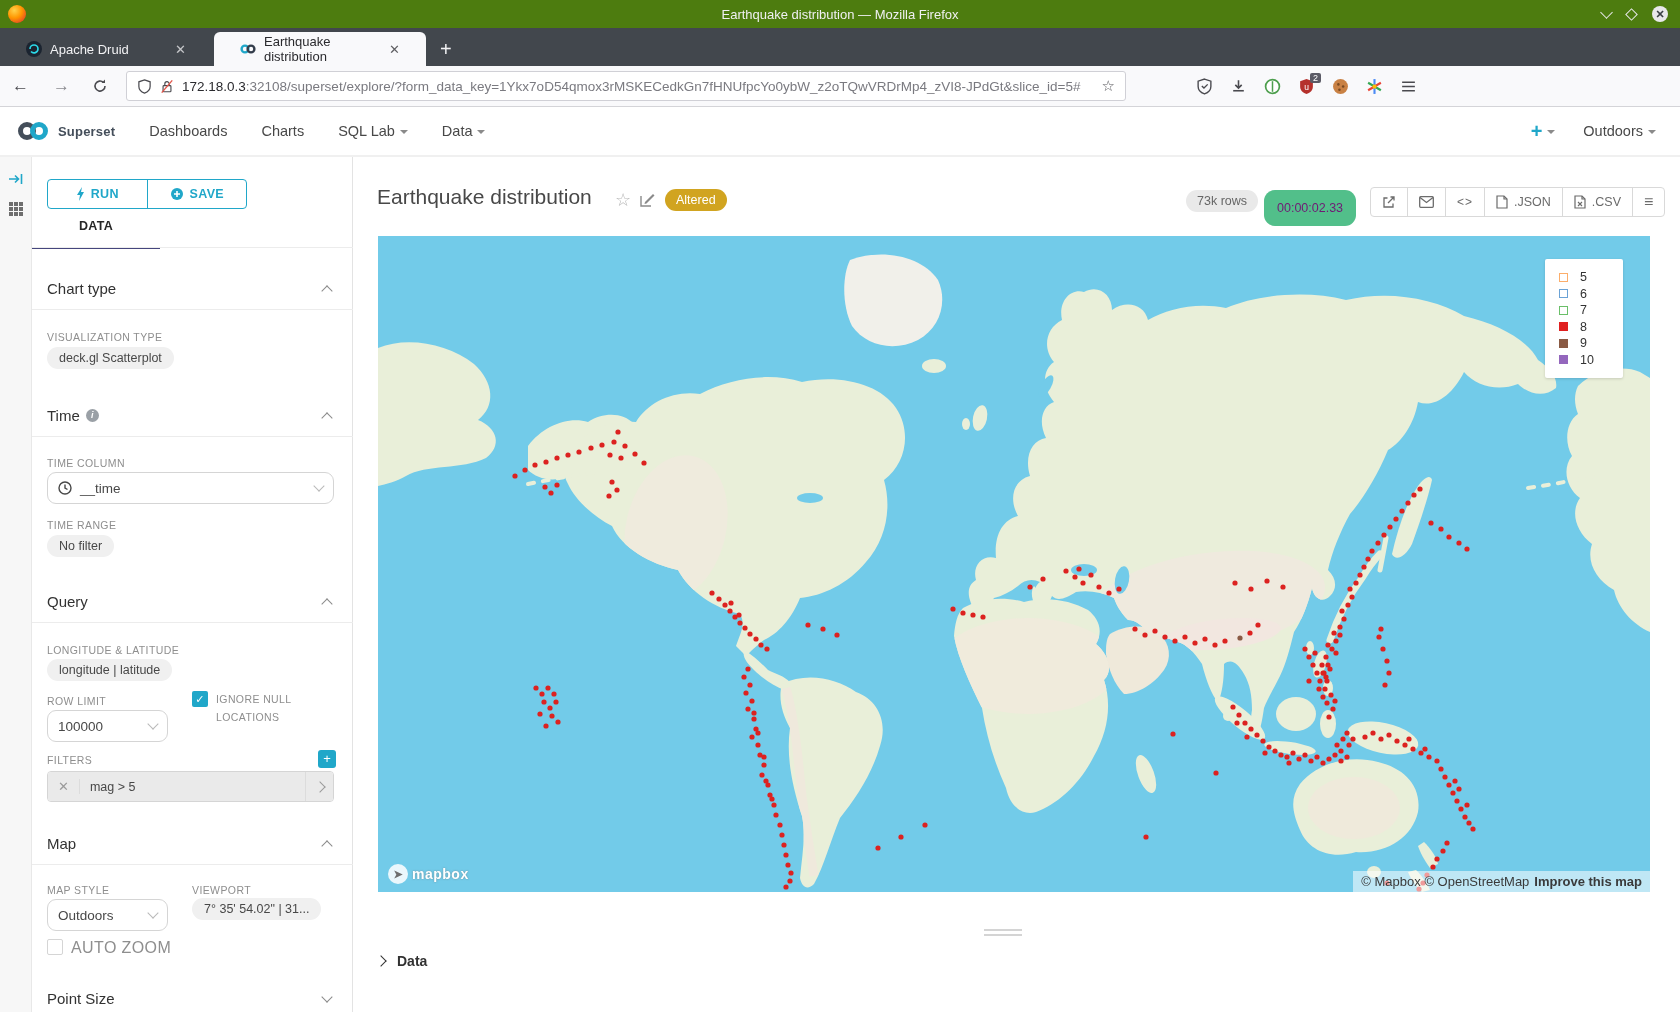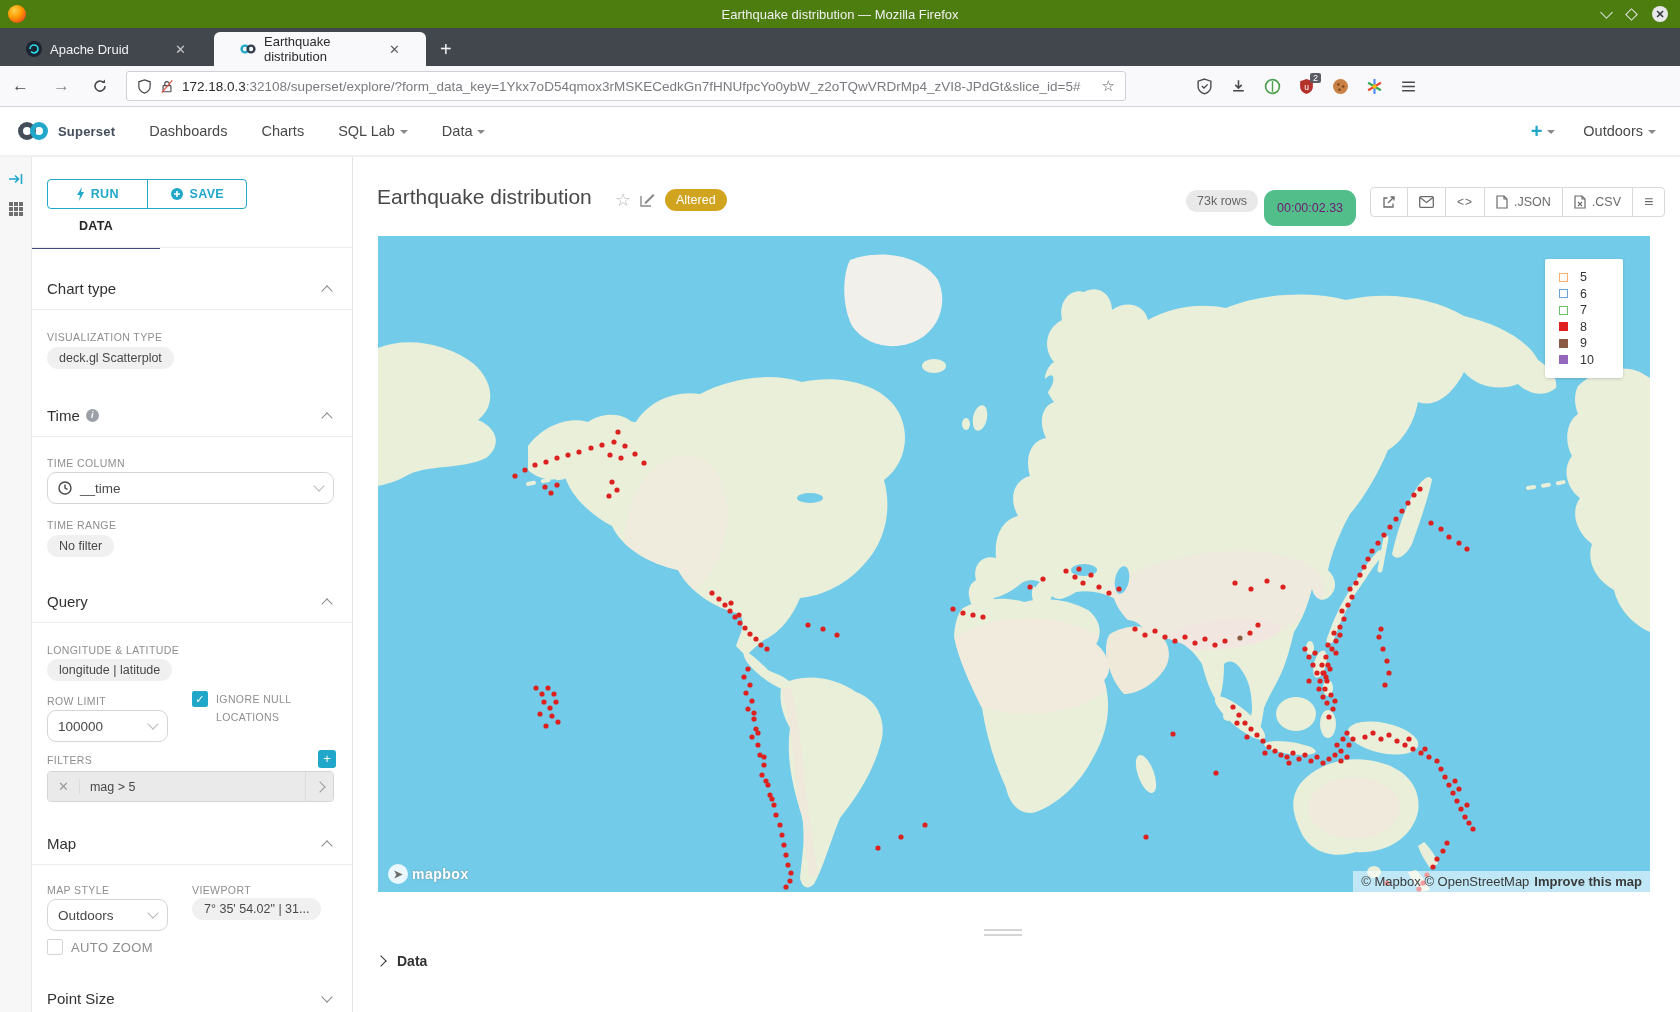--- a/index.html
+++ b/index.html
@@ -84,22 +84,22 @@
     font-size:10.5px; color:#8e8e8e; letter-spacing:.4px; line-height:1.7; }
   #filters-add { position:absolute; left:286px; top:593px; width:18px; height:18px; background:#20a7c9; border-radius:3px;
     color:#fff; font-size:13px; text-align:center; line-height:17px; }
   #filter-box { position:absolute; left:15px; top:614px; width:287px; height:31px; border:1px solid #d5d5d5; border-radius:4px;
     background:#fff; display:flex; align-items:center; }
   #filter-token { flex:1; height:100%; background:#eaeaea; border-radius:3px 0 0 3px; display:flex; align-items:center;
     font-size:12.5px; color:#484848; }
   #filter-token .x { color:#9a9a9a; padding:0 10px; font-size:13px; border-right:1px solid #dcdcdc; margin-right:10px; }
   #filter-arrow { width:28px; display:flex; align-items:center; justify-content:center; background:#eaeaea; height:100%;
     border-left:1px solid #dcdcdc; border-radius:0 3px 3px 0; }
-  #auto-zoom { position:absolute; left:15px; top:782px; display:flex; align-items:center; gap:8px;
-    font-size:13px; color:#8e8e8e; letter-spacing:.4px; }
+  #auto-zoom { position:absolute; left:15px; top:782px; display:flex; gap:8px;
+    font-size:16px; color:#8e8e8e; letter-spacing:.4px; }
   .info-i { display:inline-block; width:13px; height:13px; border-radius:50%; background:#9aa0a6; color:#fff;
     font-size:9px; text-align:center; line-height:13px; font-style:italic; font-weight:bold; margin-left:6px; }
 
   
   #chart-header { position:absolute; left:353px; top:157px; width:1327px; height:79px; background:#fff; }
   #chart-title { position:absolute; left:24px; top:28px; font-size:21px; font-weight:500; color:#484848; }
   #fav-star { position:absolute; left:262px; top:32px; font-size:18px; color:#b8b8b8; }
   #altered-badge { position:absolute; left:312px; top:32px; background:#d1a420; color:#fff; font-size:12.5px;
     border-radius:11px; padding:4px 11px; }
   #rows-badge { position:absolute; left:833px; top:33px; background:#e9e9e9; color:#666; font-size:12.5px;

